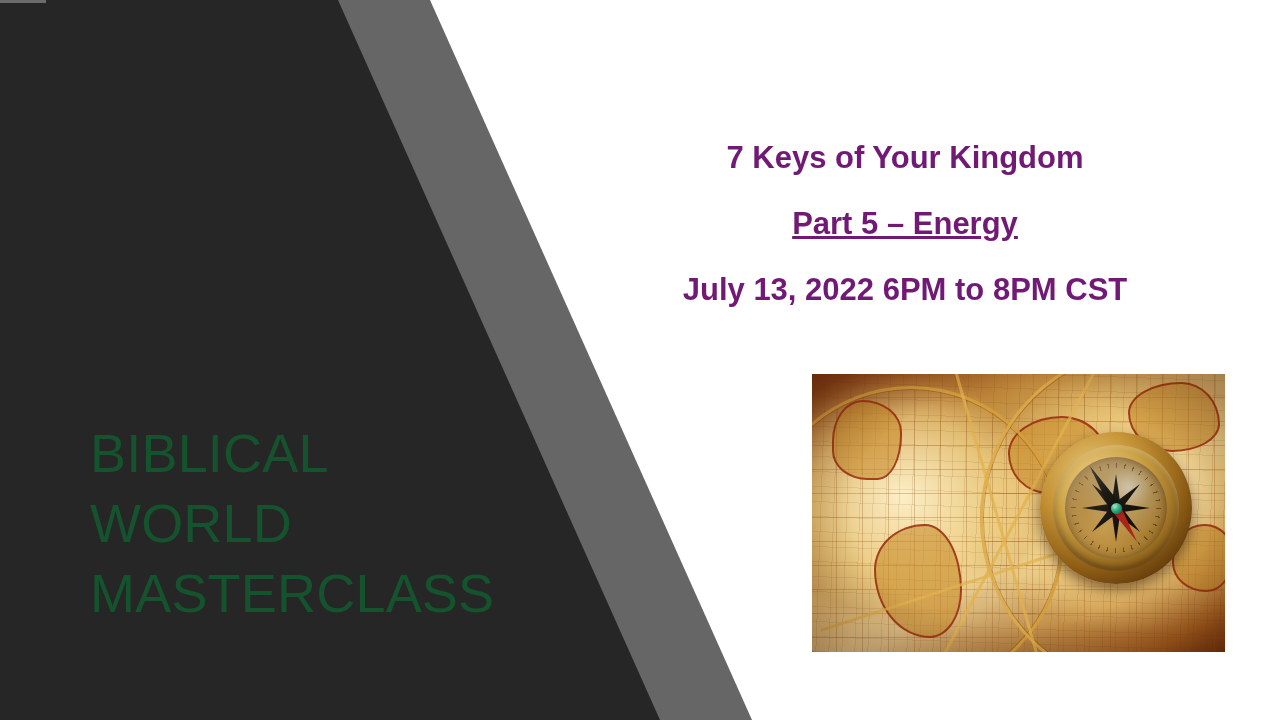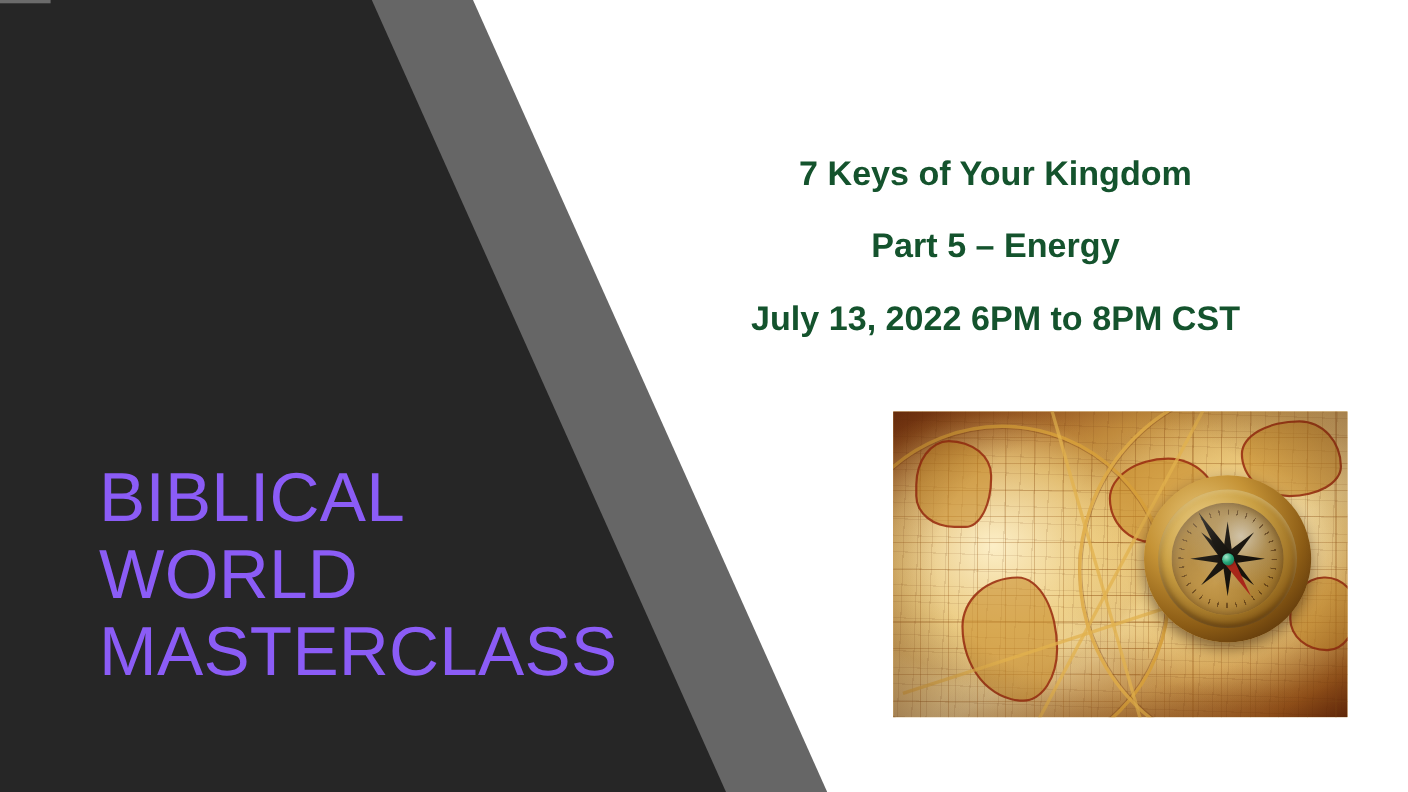--- a/index.html
+++ b/index.html
@@ -37,41 +37,41 @@
     width: 46px; height: 3px;
     background: #6b6b6b;
   }
 
   
   .brand-title {
     position: absolute;
     left: 90px;
     top: 418px;
     width: 430px;
-    color: #8b5cf6;
-    font-size: 63px;
+    color: #14532d;
+    font-size: 54px;
     font-weight: 400;
     line-height: 70px;
     letter-spacing: 0.2px;
     white-space: pre-line;
   }
 
   
   .headings {
     position: absolute;
     left: 560px;
     top: 140px;
     width: 690px;
     text-align: center;
-    color: #14532d;
+    color: #701a75;
     font-weight: bold;
   }
   .heading-line { margin: 0 0 30px 0; }
   .line-1 { font-size: 31px; }
-  .line-2 { font-size: 31px; }
+  .line-2 { font-size: 31px; text-decoration: underline; }
   .line-3 { font-size: 31px; margin-bottom: 0; }
 
   
   .picture {
     position: absolute;
     left: 812px;
     top: 374px;
     width: 413px;
     height: 278px;
     overflow: hidden;

